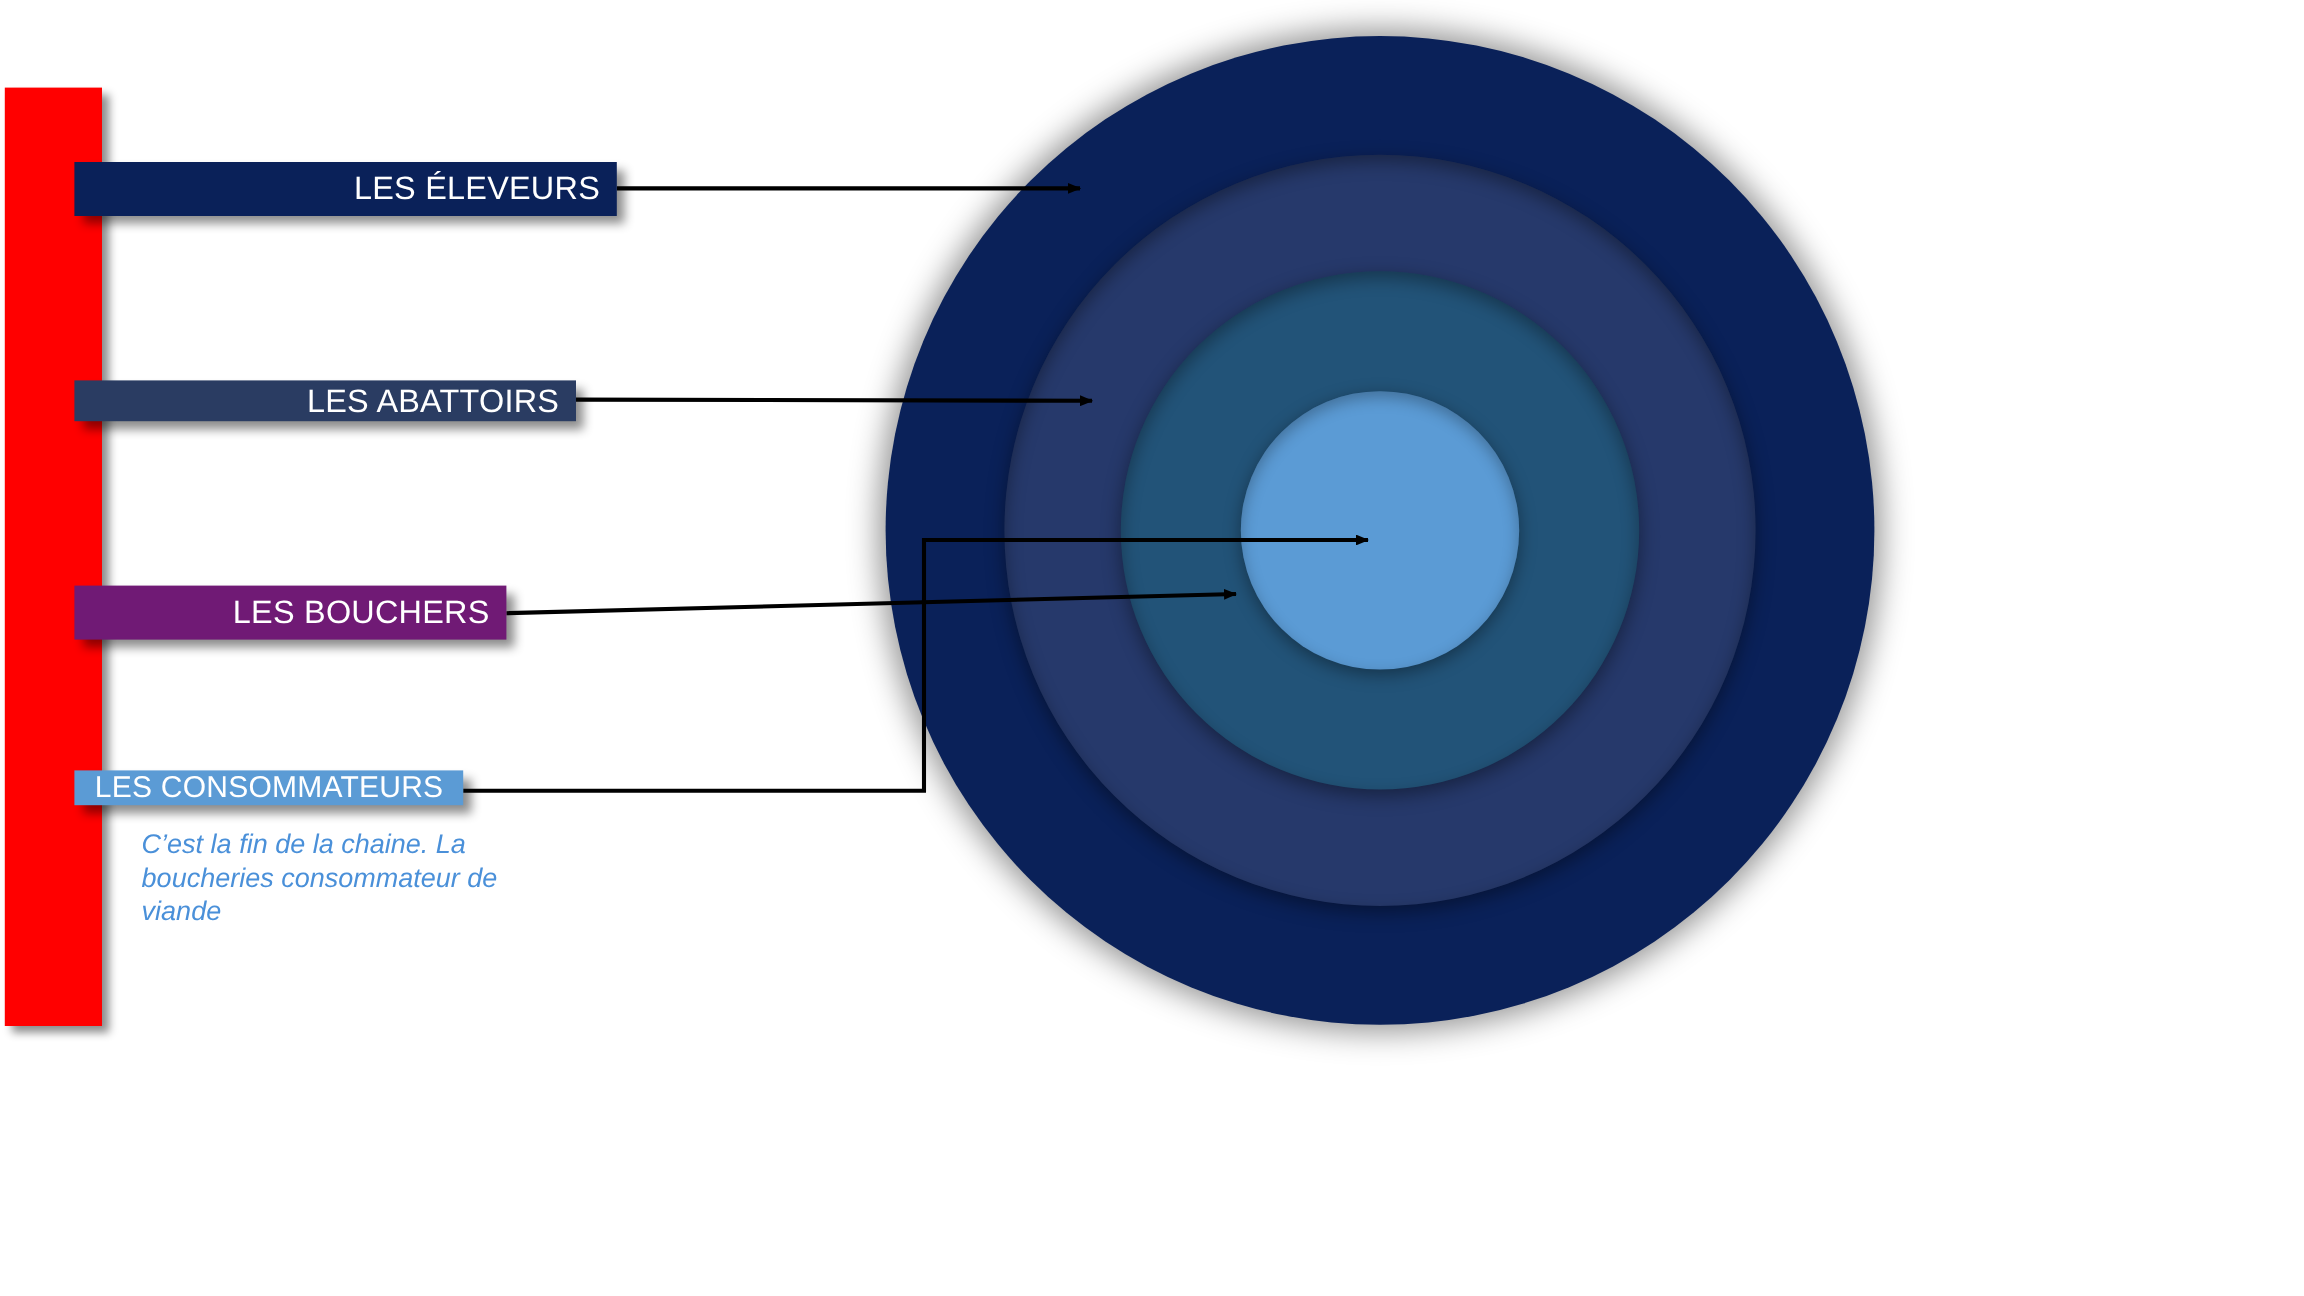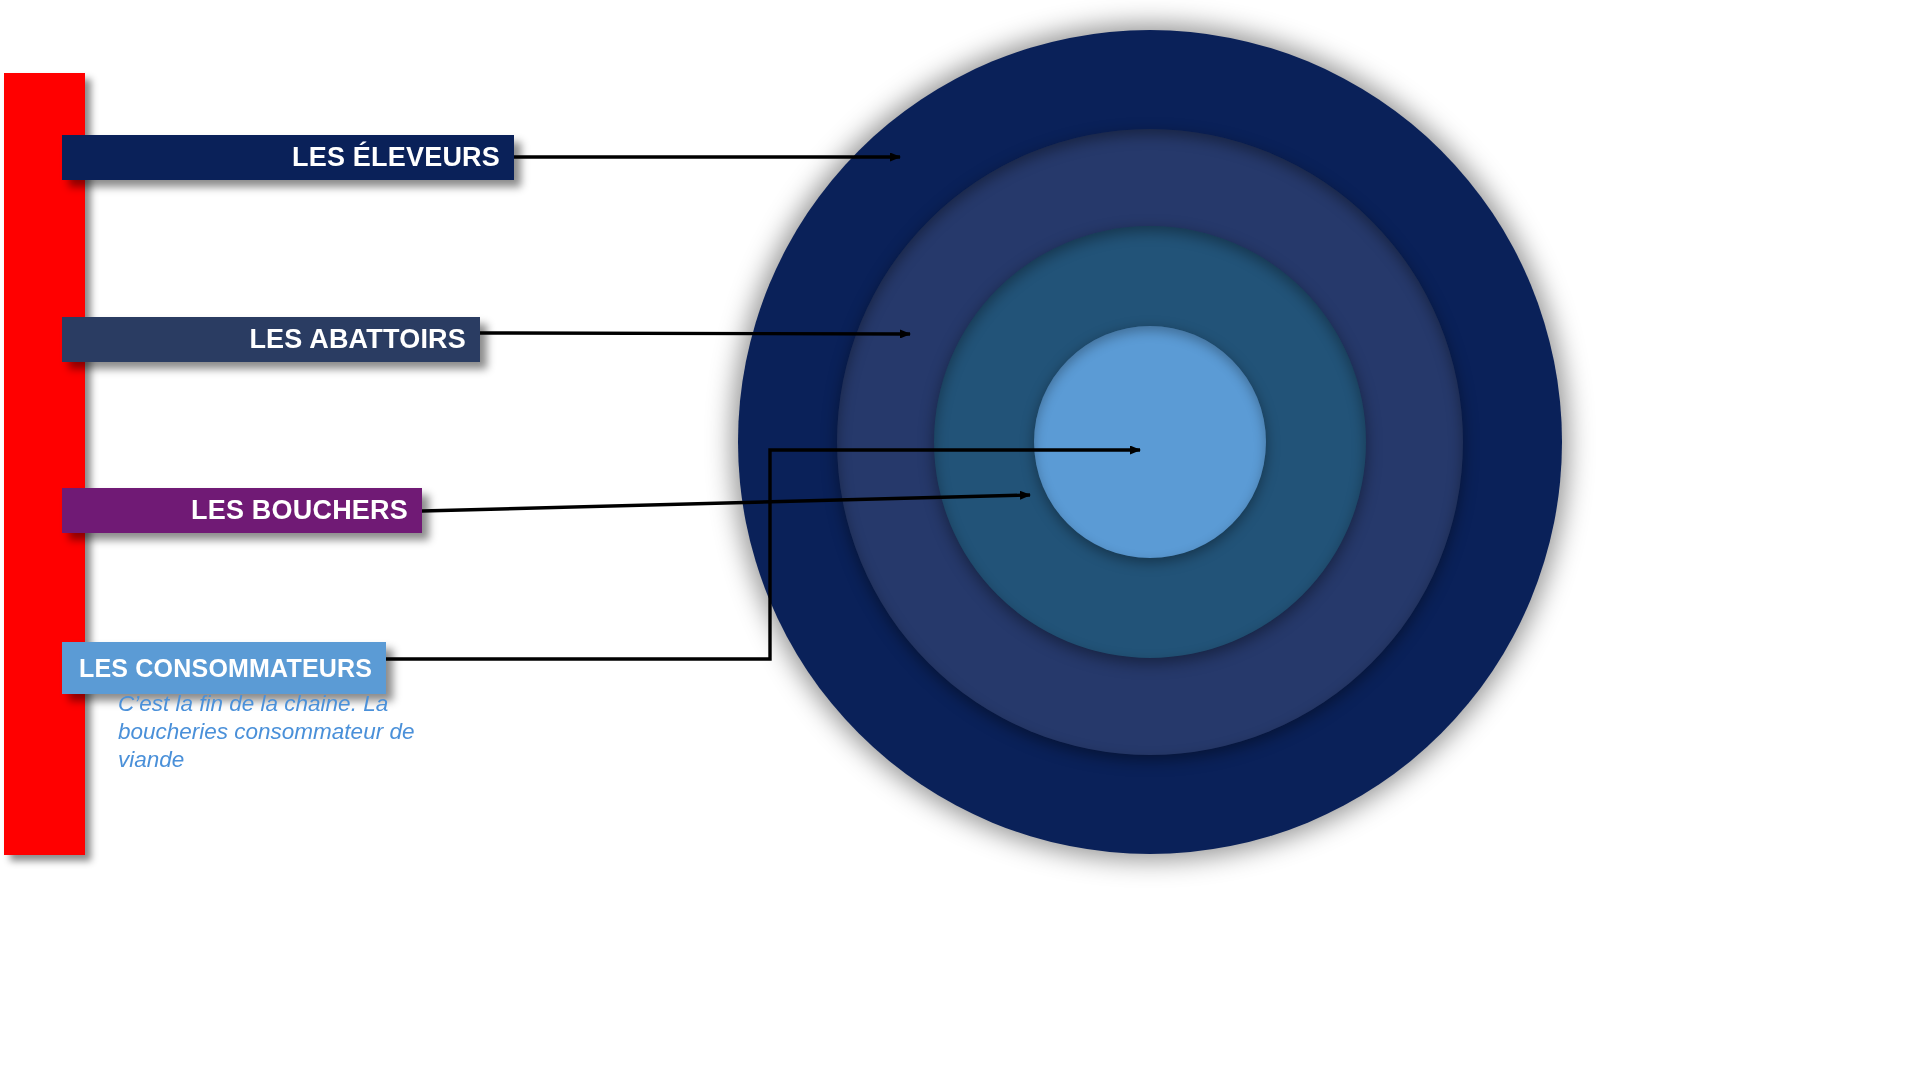--- a/index.html
+++ b/index.html
@@ -29,30 +29,30 @@
            box-shadow:inset 0 6px 14px rgba(0,0,0,.35), 0 5px 16px rgba(0,0,0,.40);}
   .ring.r3{width:432px;height:432px;background:#225378;
            box-shadow:inset 0 6px 14px rgba(0,0,0,.33), 0 5px 16px rgba(0,0,0,.40);}
   .ring.r4{width:232px;height:232px;background:#5B9BD5;
            box-shadow:inset 0 5px 12px rgba(0,0,0,.28), 0 4px 14px rgba(0,0,0,.38);}
 
   
   .label-box{
     position:absolute;
     display:flex;align-items:center;justify-content:flex-end;
-    color:#FFFFFF;font-weight:bold;font-style:normal;
+    color:#FFFFFF;font-weight:normal;font-style:normal;
     letter-spacing:.2px;
     box-shadow:7px 7px 8px rgba(0,0,0,.45);
     box-sizing:border-box;
     padding-right:14px;
   }
   .lb-1{left:62px;top:135px;width:452px;height:45px;background:#0A2159;font-size:27px;}
-  .lb-2{left:62px;top:317px;width:418px;height:45px;background:#2A3C62;font-size:27px;}
+  .lb-2{left:62px;top:317px;width:418px;height:34px;background:#2A3C62;font-size:27px;}
   .lb-3{left:62px;top:488px;width:360px;height:45px;background:#701a75;font-size:27px;}
-  .lb-4{left:62px;top:642px;width:324px;height:52px;background:#5B9BD5;font-size:25px;
+  .lb-4{left:62px;top:642px;width:324px;height:29px;background:#5B9BD5;font-size:25px;
         justify-content:flex-start;padding-left:17px;padding-right:0;}
 
   
   .body-text{
     position:absolute;font-style:italic;font-size:22.5px;line-height:28px;
     color:#1F3864;white-space:pre-line;
   }
   .bt-1{left:123px;top:194px;width:520px;}
   .bt-2{left:123px;top:367px;width:520px;}
   .bt-3{left:118px;top:534px;width:470px;}

